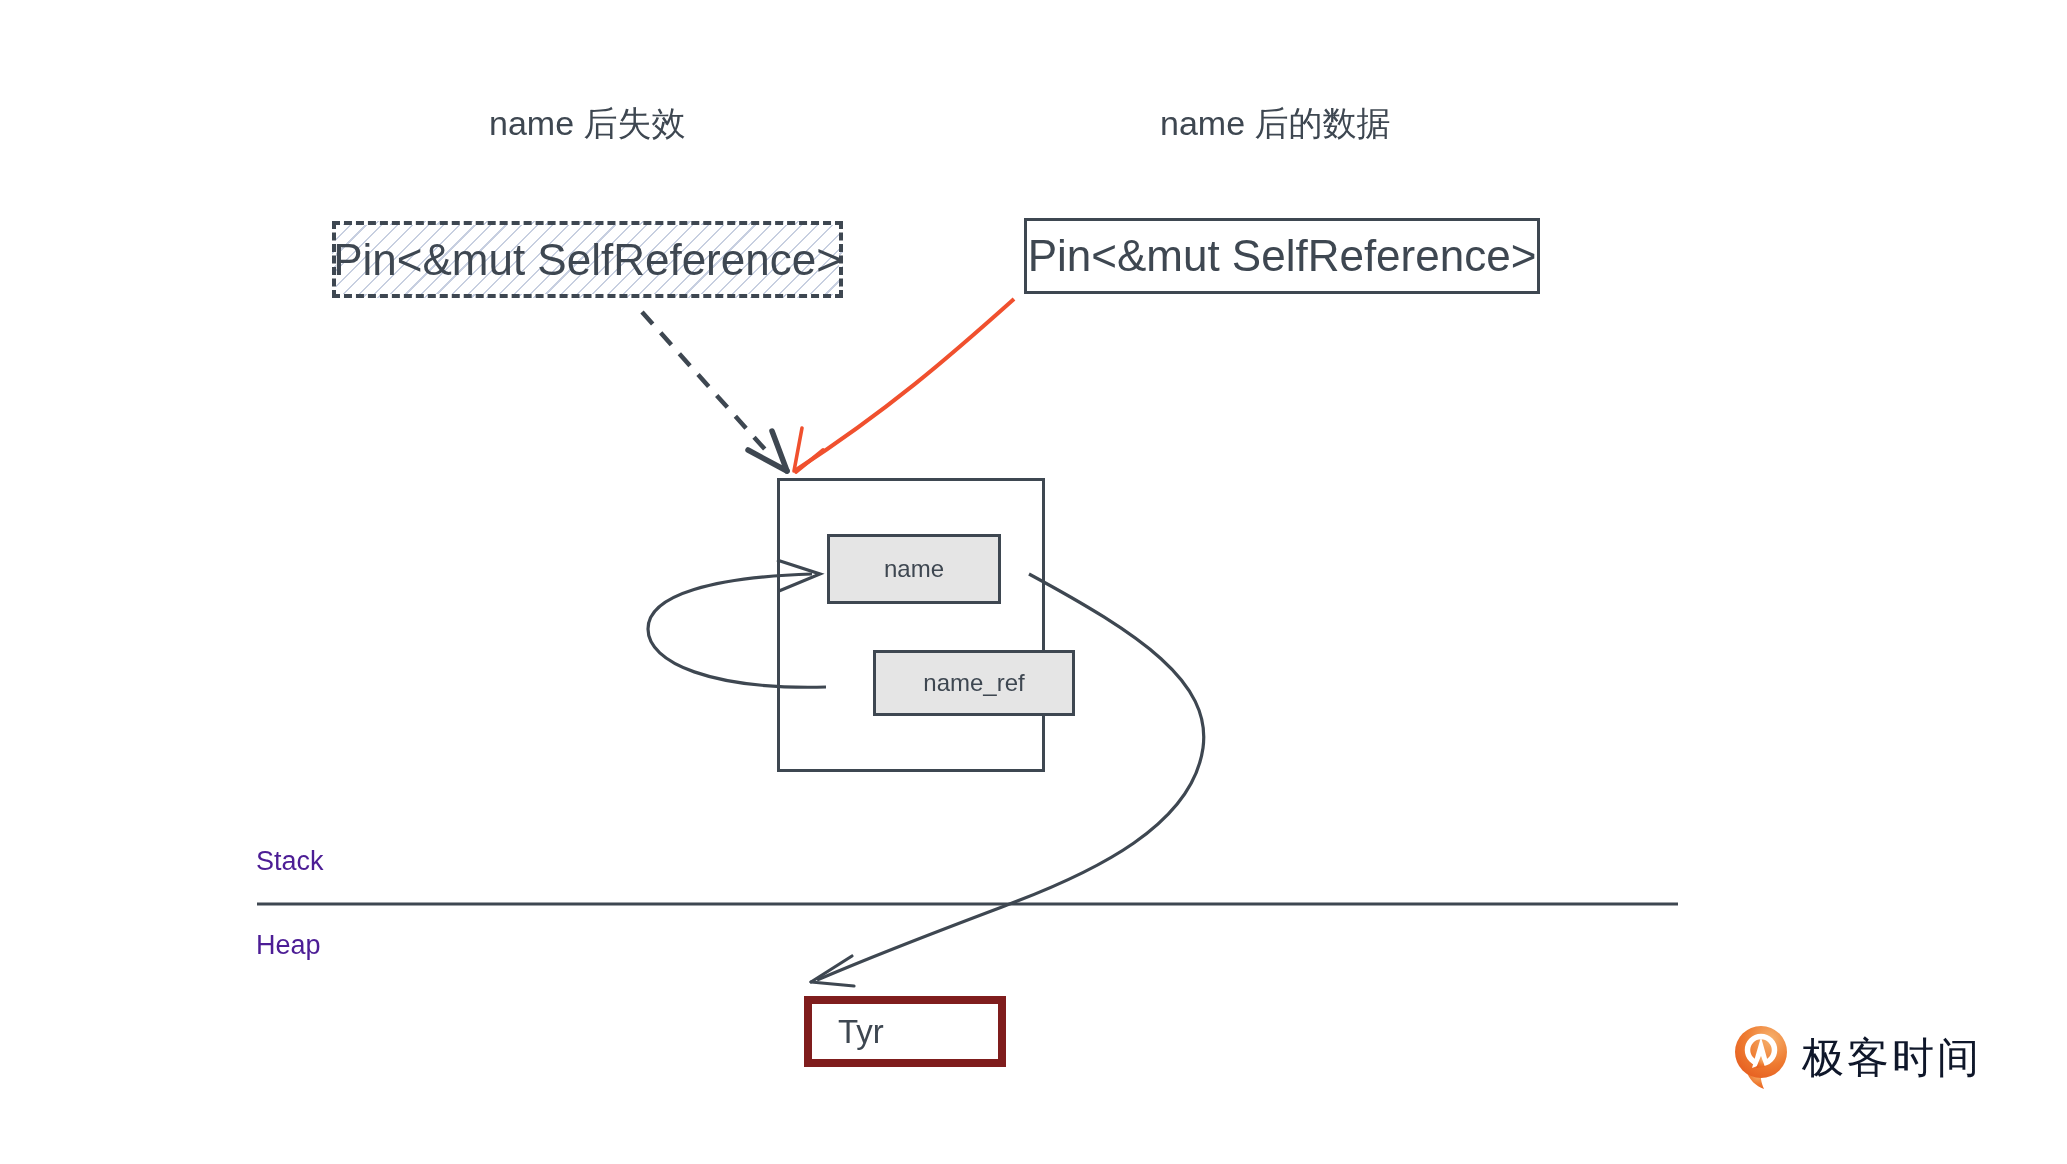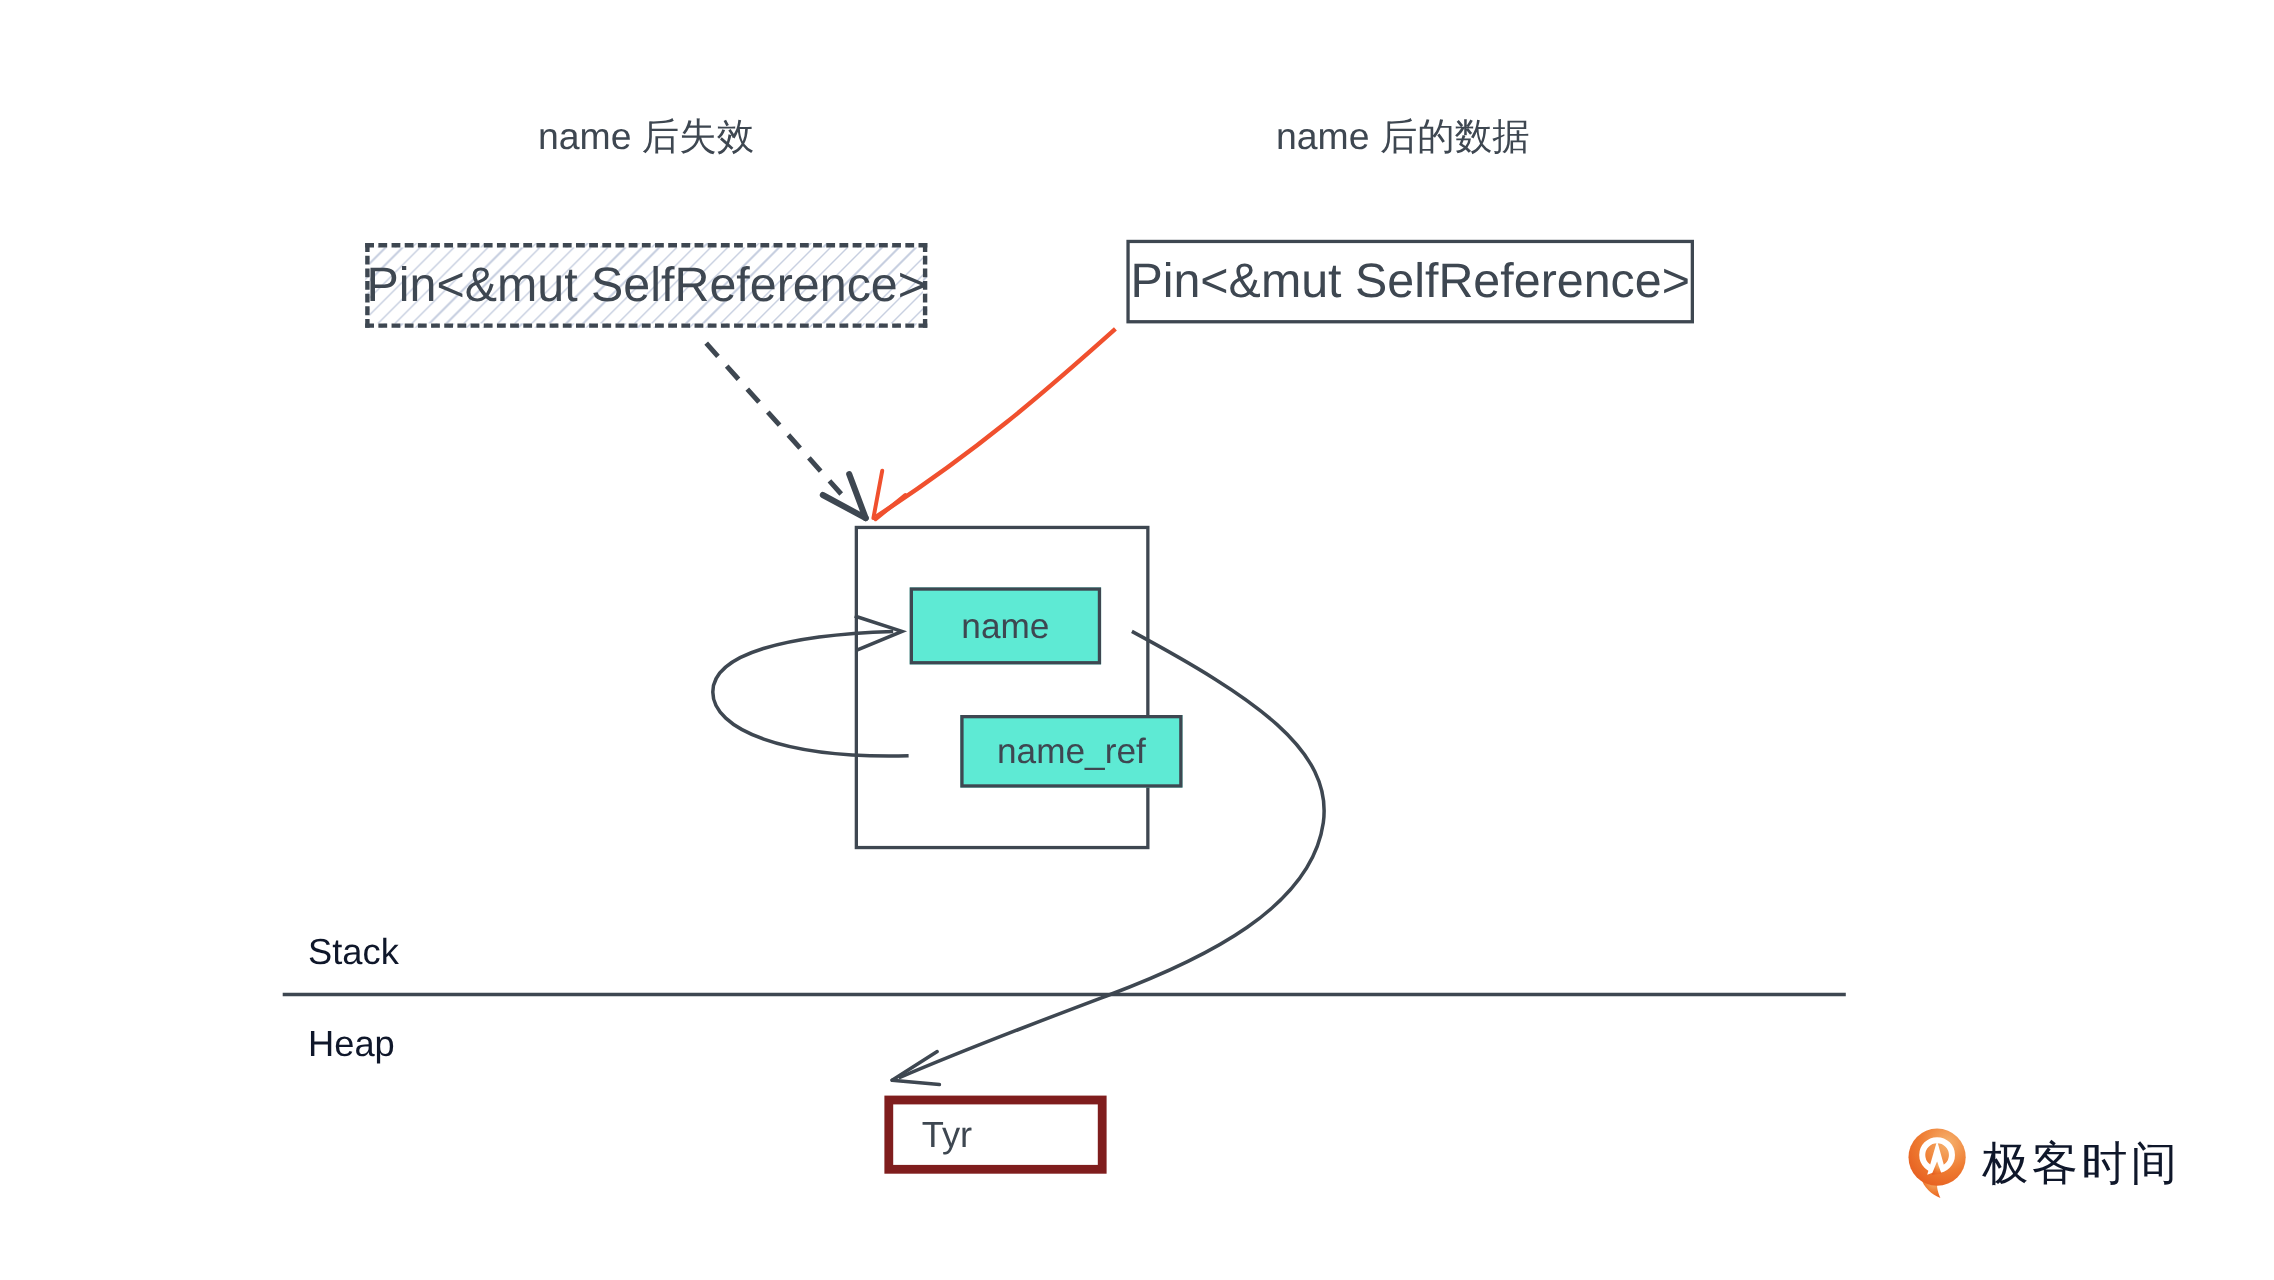--- a/index.html
+++ b/index.html
@@ -49,41 +49,40 @@
     border: 3px solid #3E4751;
     box-sizing: border-box;
     background: transparent;
   }
   .field-box {
     box-sizing: border-box;
     border: 3px solid #3E4751;
     display: flex;
     align-items: center;
     justify-content: center;
-    font-size: 32px;
+    font-size: 24px;
     color: #3E4751;
-    background: #5eead4;
+    background: #e5e5e5;
     white-space: nowrap;
   }
   #name-box     { left: 827px; top: 534px; width: 174px; height: 70px; }
   #name-ref-box { left: 825px; top: 650px; width: 202px; height: 66px; margin-left: 48px; }
   #tyr-box {
     left: 804px; top: 996px; width: 202px; height: 71px;
     border: 8px solid #7f1d1d;
     box-sizing: border-box;
     display: flex;
     align-items: center;
     font-size: 33px;
     padding-left: 26px;
     background: #ffffff;
   }
   .region-label {
-    font-size: 33px;
-    color: #0f172a;
-    margin-left: 24px;
+    font-size: 27px;
+    color: #4c1d95;
   }
   #arrow-layer {
     left: 0; top: 0;
     pointer-events: none;
   }
   #logo {
     left: 1734px; top: 1024px;
     display: flex;
     align-items: center;
   }

